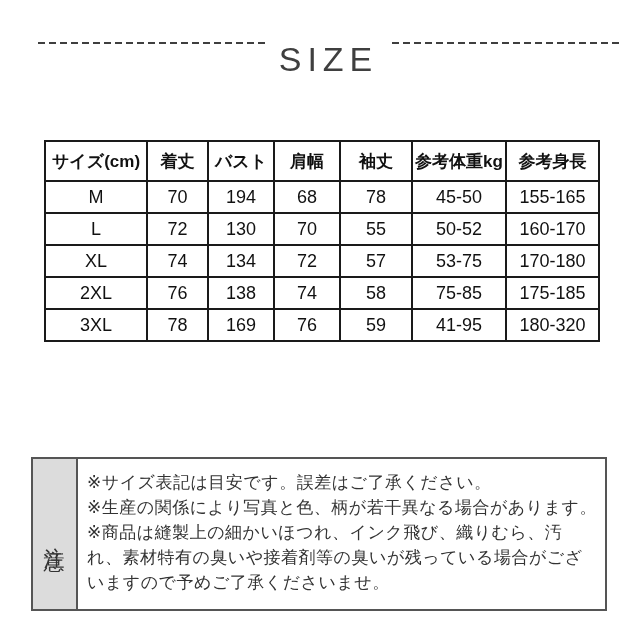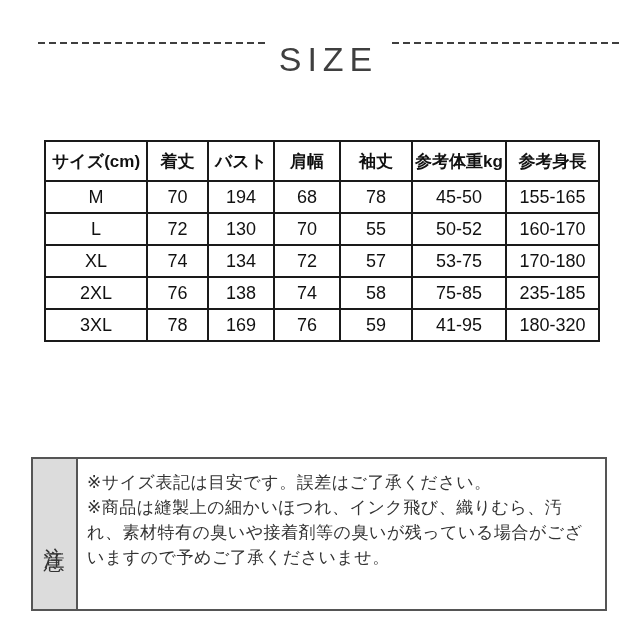--- a/index.html
+++ b/index.html
@@ -127,37 +127,38 @@
           <td>53-75</td>
           <td>170-180</td>
         </tr>
         <tr>
           <td>2XL</td>
           <td>76</td>
           <td>138</td>
           <td>74</td>
           <td>58</td>
           <td>75-85</td>
-          <td>235-185</td>
+          <td>175-185</td>
         </tr>
         <tr>
           <td>3XL</td>
           <td>78</td>
           <td>169</td>
           <td>76</td>
           <td>59</td>
           <td>41-95</td>
           <td>180-320</td>
         </tr>
       </tbody>
   </table>
 
   <div class="notice-box">
     <div class="notice-label" style="background: rgb(220, 220, 220);">
       <div class="notice-label-text">注意</div>
     </div>
     <div class="notice-body">
         <div class="note-line">※サイズ表記は目安です。誤差はご了承ください。</div>
+        <div class="note-line">※生産の関係により写真と色、柄が若干異なる場合があります。</div>
         <div class="note-line">※商品は縫製上の細かいほつれ、インク飛び、織りむら、汚れ、素材特有の臭いや接着剤等の臭いが残っている場合がございますので予めご了承くださいませ。</div>
       </div>
   </div>
 
 </div>
 
 </body></html>

